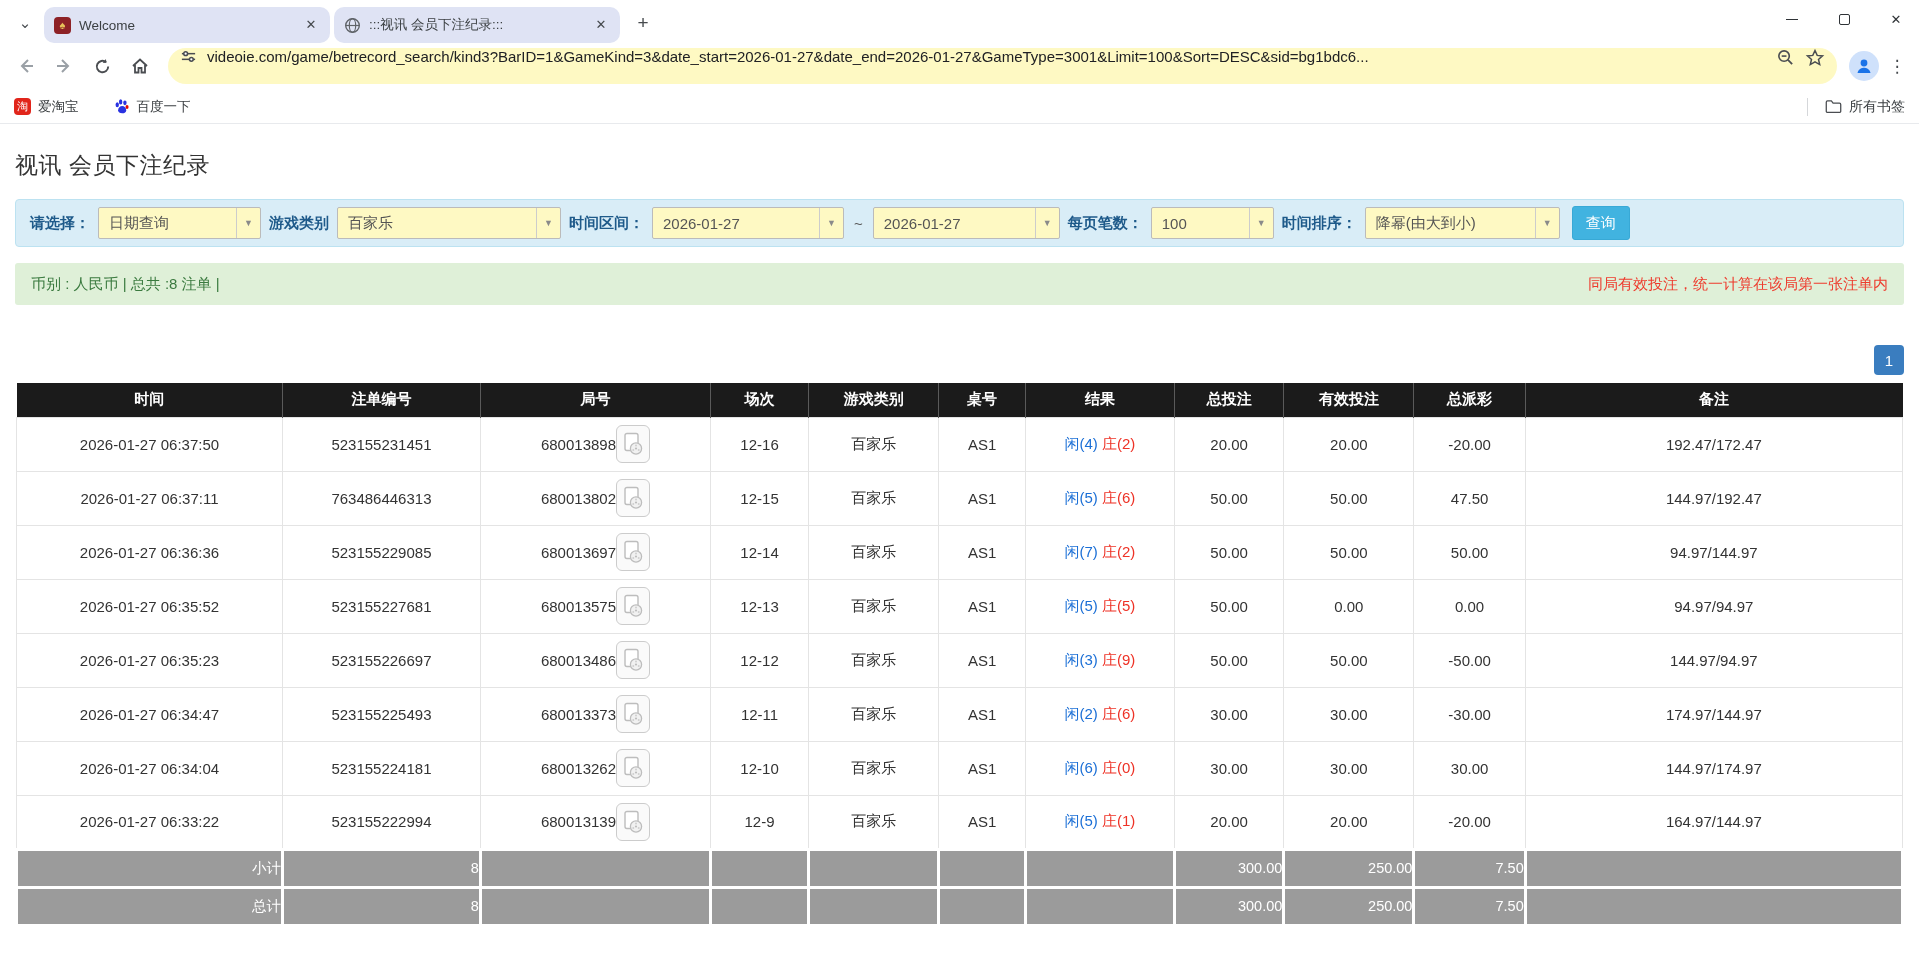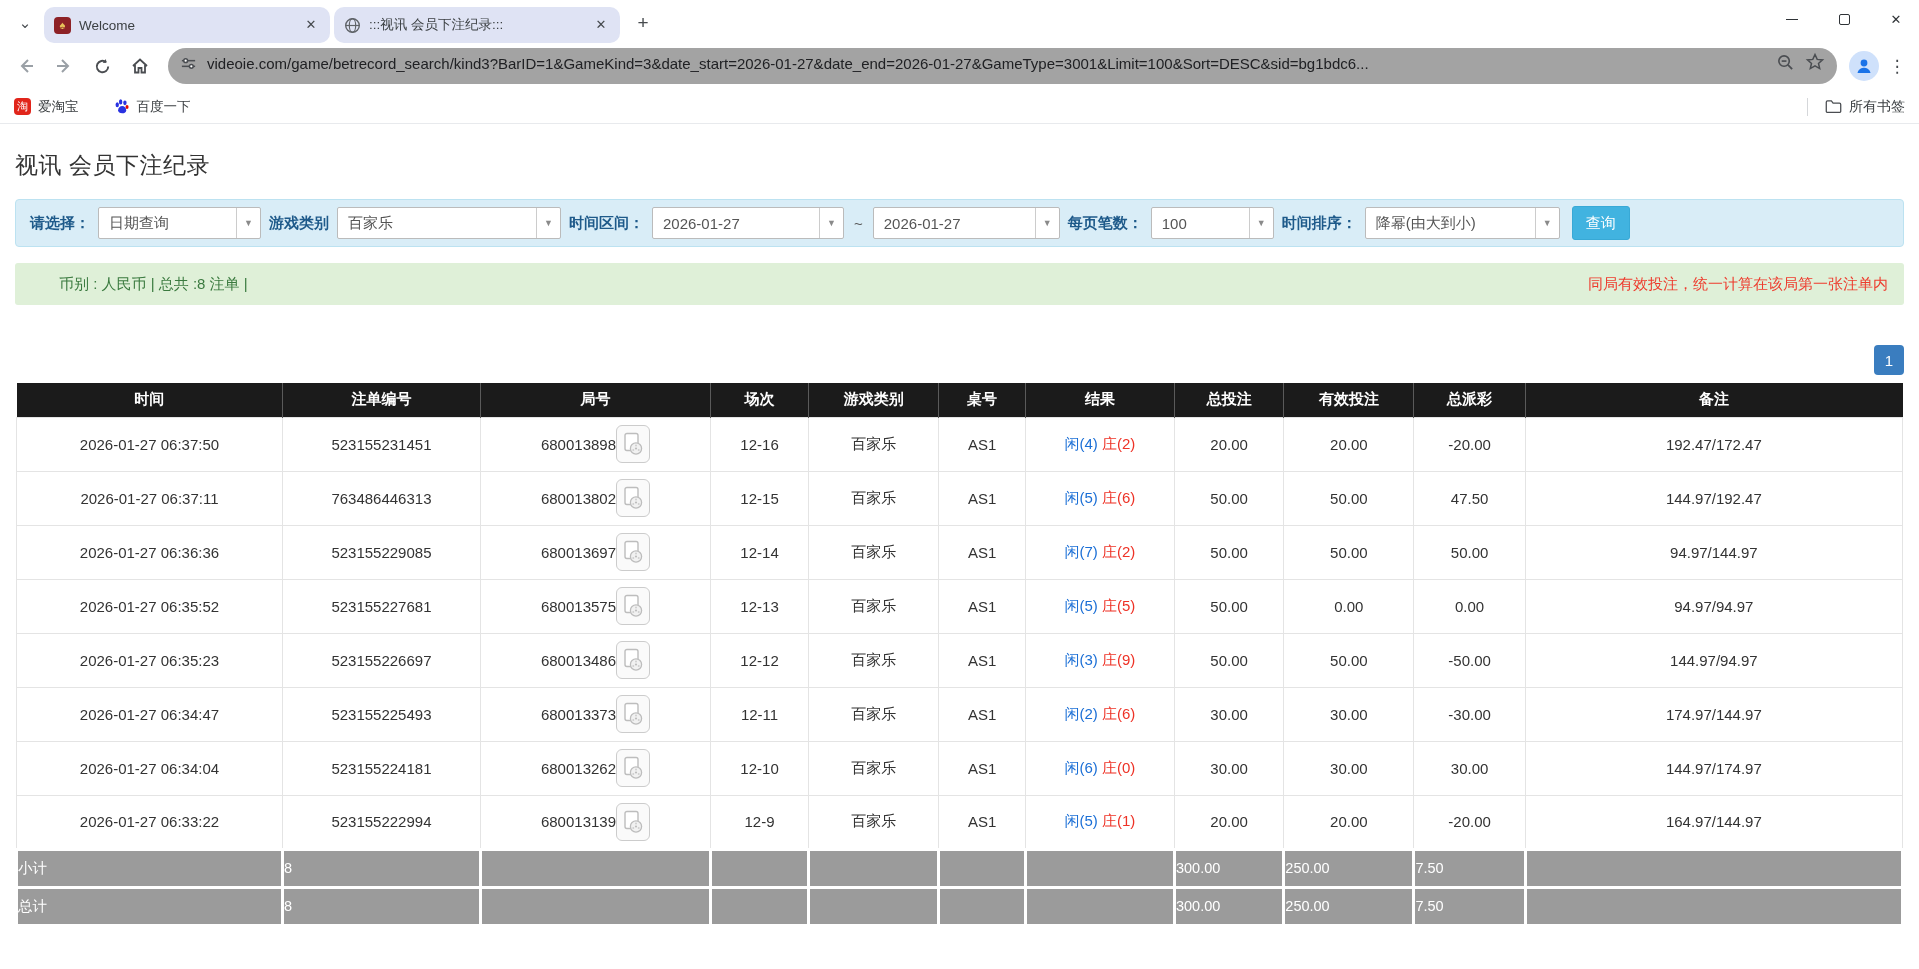--- a/index.html
+++ b/index.html
@@ -19,65 +19,65 @@
     display:flex; align-items:center; justify-content:center; flex:none; }
   .newtab { width:30px; height:30px; margin:0 0 4px 6px; display:flex; align-items:center; justify-content:center;
     font-size:19px; color:#474b4f; }
   .wincontrols { position:absolute; right:6px; top:4px; display:flex; gap:18px; align-items:center; }
   .winbtn { width:34px; height:30px; display:flex; align-items:center; justify-content:center; color:#2f3337; font-size:13px; }
   .max-ico { width:11px; height:11px; border:1.4px solid #2f3337; border-radius:2px; }
   .min-ico { width:12px; height:0; border-top:1.6px solid #2f3337; }
 
   .toolbar { height:48px; display:flex; align-items:center; padding:0 10px; gap:6px; background:#fff; }
   .navicon { width:32px; height:32px; display:flex; align-items:center; justify-content:center; border-radius:50%; }
-  .urlpill { flex:1; height:36px; background:#a3a3a3; border-radius:18px; display:flex; align-items:flex-end;
-    padding:12px 12px; gap:10px; margin:0 6px; }
+  .urlpill { flex:1; height:36px; background:#fef9c3; border-radius:18px; display:flex; align-items:flex-start;
+    padding:0 12px; gap:10px; margin:0 6px; }
   .urltext { flex:1; font-size:15px; color:#202124; white-space:nowrap; overflow:hidden; }
   .avatar { width:30px; height:30px; border-radius:50%; background:#cfe1fb; display:flex; align-items:center; justify-content:center; }
   .menu-dots { color:#44484c; font-size:17px; letter-spacing:0; width:24px; text-align:center; }
 
   .bookmarks { height:34px; display:flex; align-items:center; padding:0 14px; gap:8px; background:#fff;
     border-bottom:1px solid #e8eaed; }
   .bm { display:flex; align-items:center; gap:7px; font-size:13.5px; color:#3c4043; margin-right:26px; }
   .bm-ico-tao { width:17px; height:17px; border-radius:4px; background:#e1251b; color:#fff; font-size:11px;
     display:flex; align-items:center; justify-content:center; }
   .bm-right { margin-left:auto; display:flex; align-items:center; gap:7px; font-size:14px; color:#3c4043; }
   .bm-divider { width:1px; height:18px; background:#d5d7da; margin-right:10px; }
 
   
   .page { padding:26px 15px 0 15px; background:#fff; }
   .page-title { font-size:23px; color:#333; font-weight:500; letter-spacing:0.5px; }
 
   .filterbar { margin-top:18px; background:#d9edf7; border:1px solid #bce2f1; border-radius:4px;
     height:48px; display:flex; align-items:center; padding:0 14px; gap:8px; }
   .flabel { font-size:15px; font-weight:bold; color:#1e5a8a; white-space:nowrap; }
-  .fsel { height:32px; background:#ffffff; border:1px solid #bbb; border-radius:2px; display:flex; align-items:stretch; }
+  .fsel { height:32px; background:#fef9c3; border:1px solid #bbb; border-radius:2px; display:flex; align-items:stretch; }
   .fsel .val { display:flex; align-items:center; padding:0 10px; font-size:15px; color:#555; flex:1; white-space:nowrap; overflow:hidden; }
   .fsel .arr { width:24px; border-left:1px solid #ccc; display:flex; align-items:center; justify-content:center;
     color:#8a8a8a; font-size:9px; }
   .tilde { color:#555; font-size:15px; padding:0 2px; }
   .btn-search { height:34px; background:#41b3e0; color:#fff; border:1px solid #38a9d6; border-radius:3px;
     font-size:15px; padding:0 13px; display:flex; align-items:center; margin-left:4px;font-family:Liberation Serif, serif; }
 
   .summarybar { margin-top:16px; background:#dff0d8; border-radius:3px; height:42px;
     display:flex; align-items:center; justify-content:space-between; padding:0 16px; }
-  .sum-left { font-size:15px; color:#3a7a3f;margin-left:28px; }
+  .sum-left { font-size:15px; color:#3a7a3f; }
   .sum-right { font-size:15px; color:#ee3b2d;text-align:center; }
 
   .pagerow { margin-top:40px; display:flex; justify-content:flex-end; }
   .pagebtn { min-width:30px; height:30px; background:#3a7dbf; color:#fff; border-radius:4px;
     display:flex; align-items:center; justify-content:center; font-size:15px; }
 
   table.bets { width:100%; border-collapse:collapse; table-layout:fixed; margin-top:8px; }
   .bets thead th { background:#1b1b1b; color:#fff; font-size:15px; font-weight:bold; height:34px;
     border-right:1px solid #5a5a5a; }
   .bets thead th:last-child { border-right:none; }
   .bets tbody td { height:54px; text-align:center; font-size:15px; color:#333;
     border:1px solid #e4e4e4; background:#fff; vertical-align:middle; }
-  .bets tfoot td { height:38px; text-align:left; font-size:14.5px; color:#fff; background:#9b9b9b;
+  .bets tfoot td { height:38px; text-align:right; font-size:14.5px; color:#fff; background:#9b9b9b;
     border:3px solid #fff; }
   .c0{width:14.1%}.c1{width:10.5%}.c2{width:12.2%}.c3{width:5.2%}.c4{width:6.9%}
   .c5{width:4.6%}.c6{width:7.9%}.c7{width:5.8%}.c8{width:6.9%}.c9{width:5.9%}.c10{width:20%}
   .blue { color:#1b6fd6; }
   .red { color:#ee3226; }
   .roundcell { display:flex; align-items:center; justify-content:center; }
   .filmbtn { display:inline-flex; align-items:center; justify-content:center; width:34px; height:38px;
     border:1px solid #ccc; border-radius:6px; background:#fafafa; }
 </style>
 </head>

